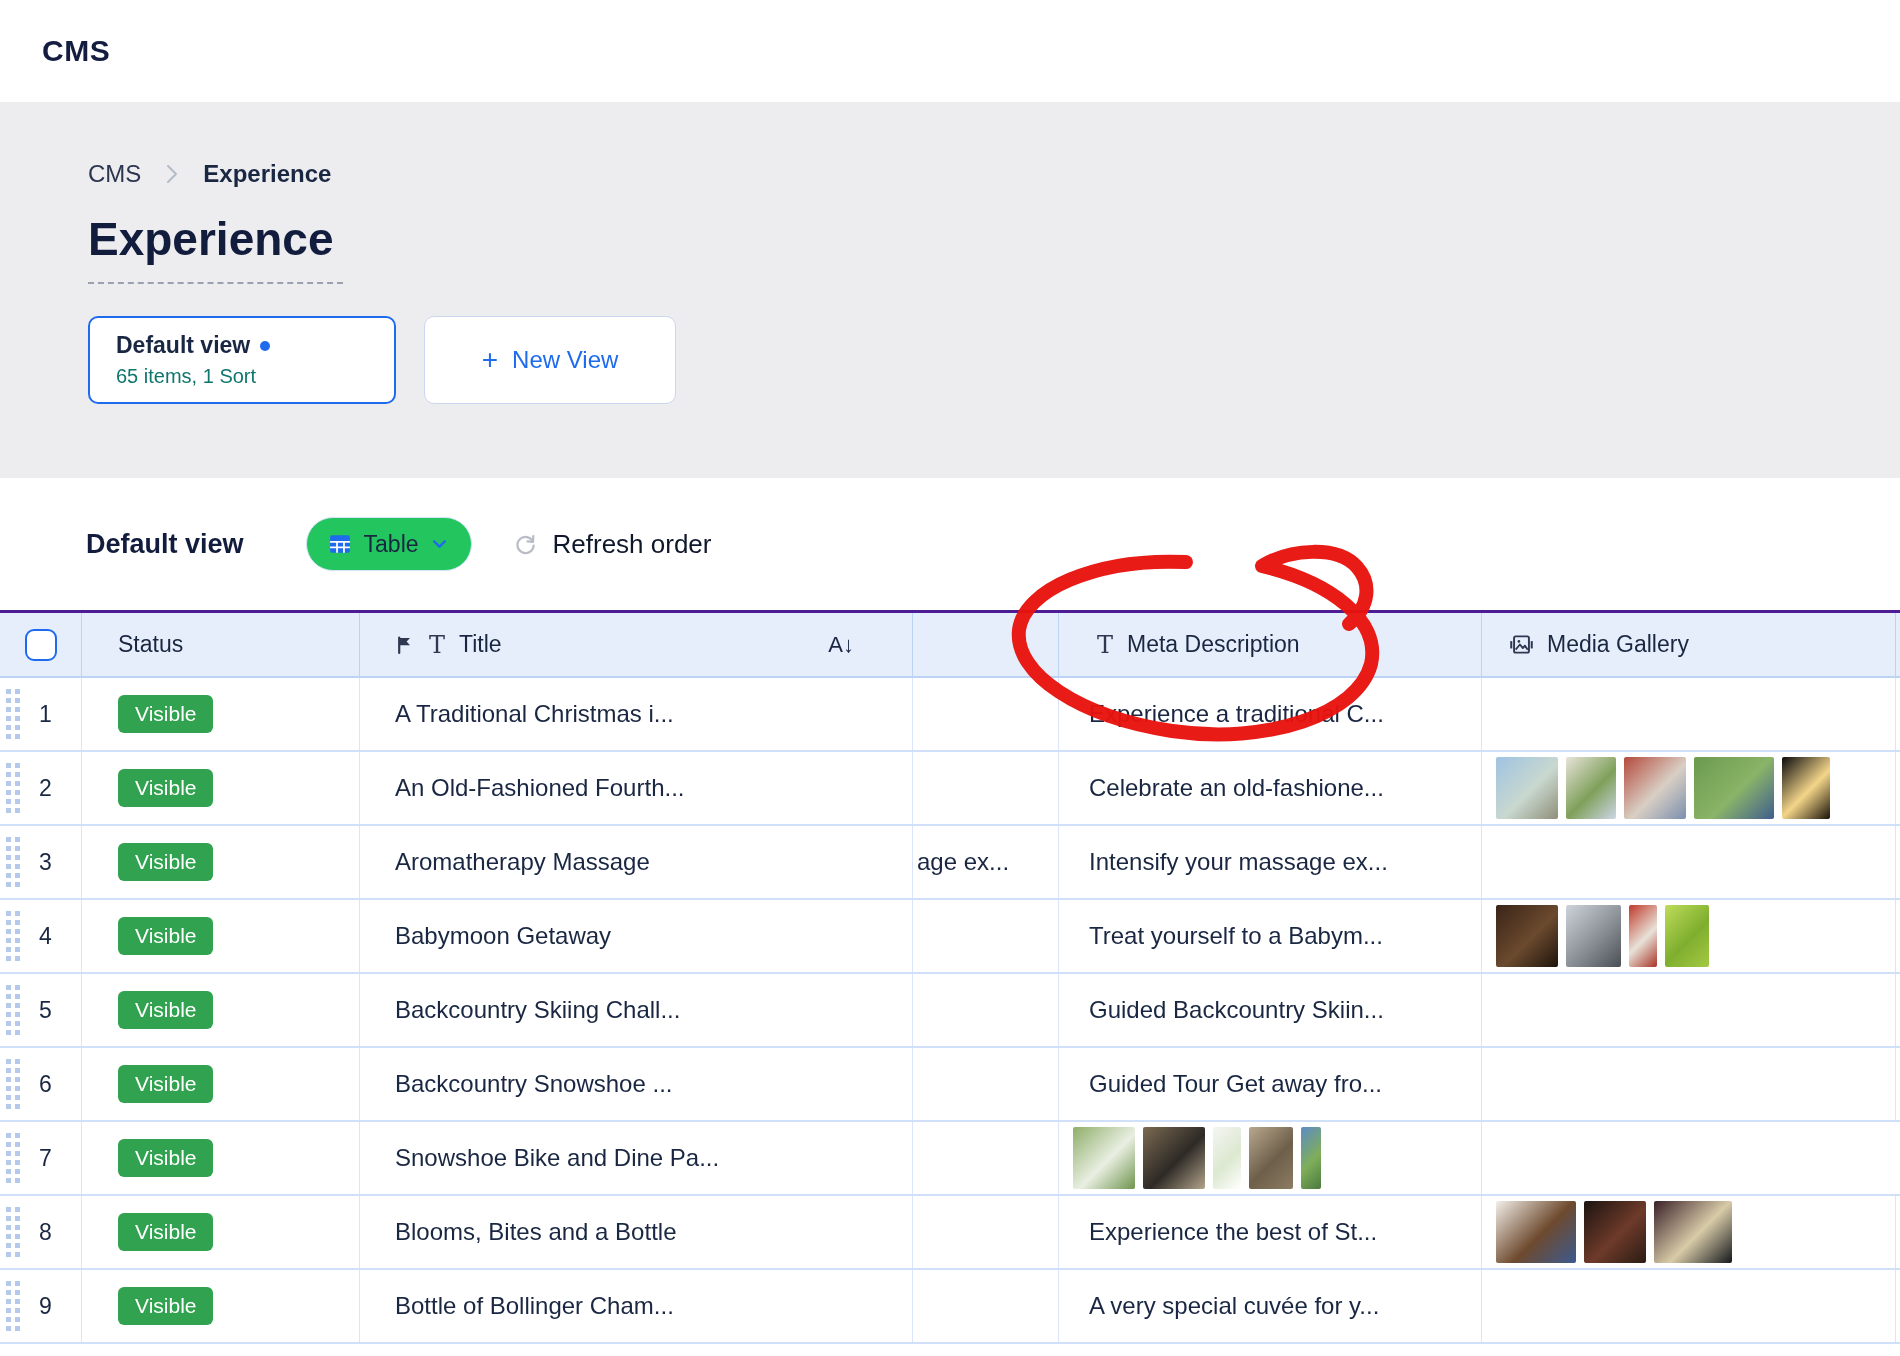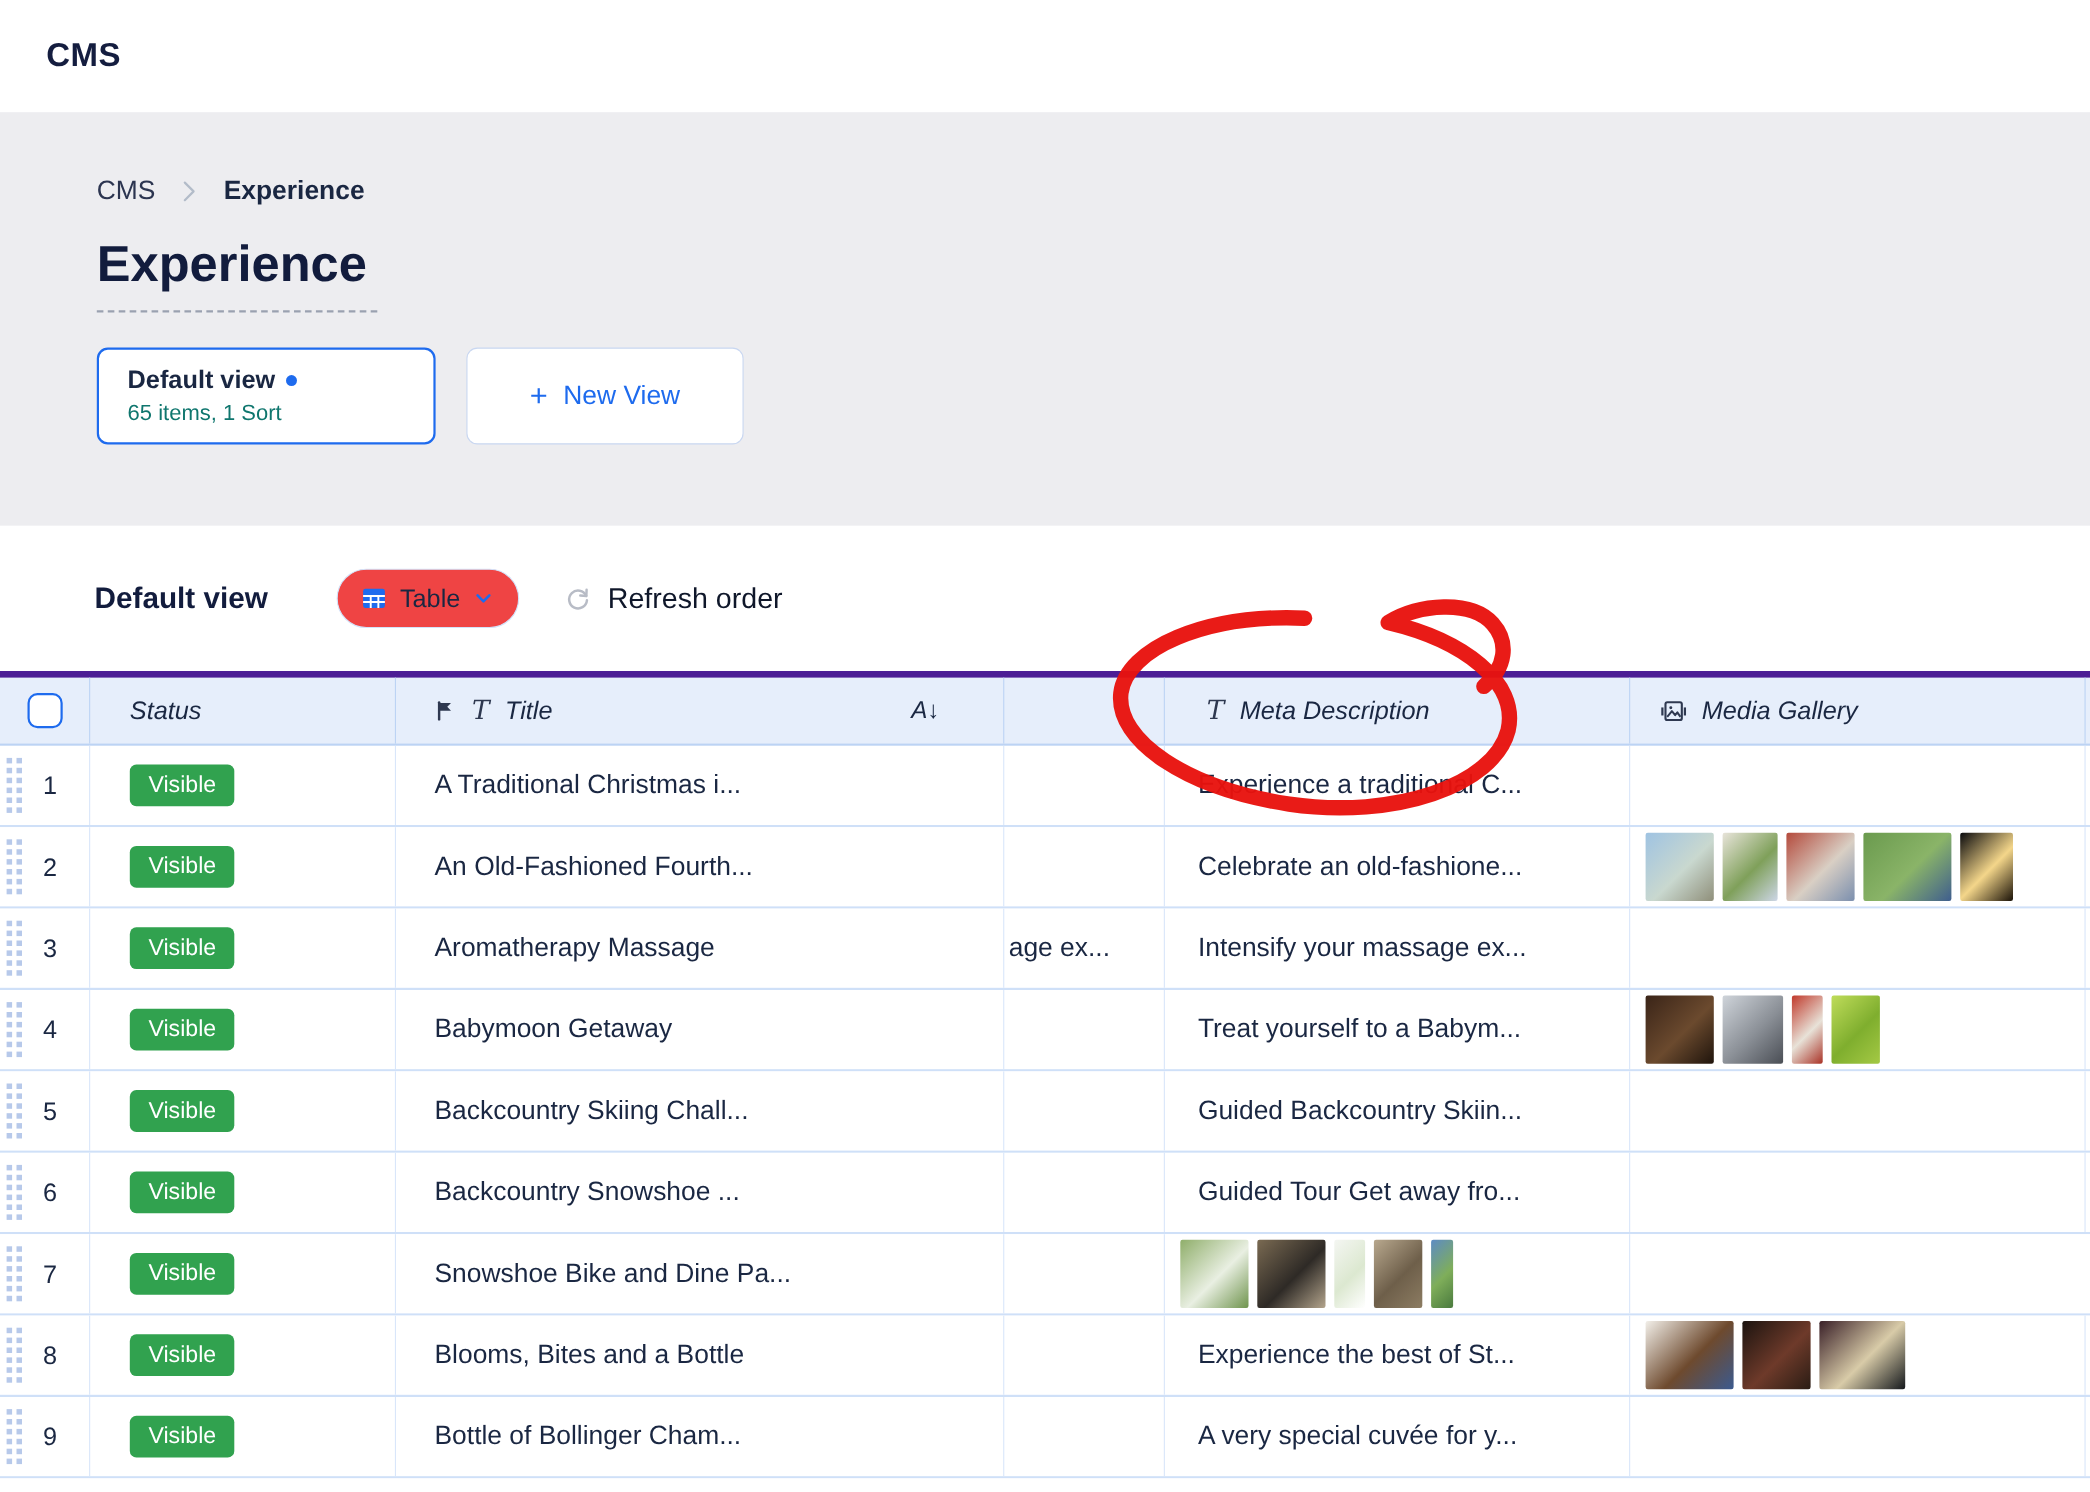--- a/index.html
+++ b/index.html
@@ -28,28 +28,28 @@
   .new-view-btn { width:252px; height:88px; background:#fff; border:1px solid #c9d7f1;
     border-radius:10px; display:flex; align-items:center; justify-content:center; gap:14px;
     cursor:pointer; }
   .new-view-btn .plus { font-size:28px; color:#1e6bee; font-weight:400; line-height:1; }
   .new-view-btn .nv-label { font-size:24px; color:#1e6bee; font-weight:500; }
 
   
   .toolbar { height:132px; background:#fff; display:flex; align-items:center; padding-left:86px; }
   .tb-view-name { font-size:27px; font-weight:700; color:#121c3d; }
   .layout-pill { margin-left:62px; height:54px; border:1px solid #d3e2f9; border-radius:28px;
-    display:flex; align-items:center; gap:13px; padding:0 24px 0 22px; cursor:pointer; background:#ef4444; }
+    display:flex; align-items:center; gap:13px; padding:0 24px 0 22px; cursor:pointer; background:#22c55e; }
   .layout-pill .pill-label { font-size:23px; color:#1a2742; }
   .refresh-group { margin-left:40px; display:flex; align-items:center; gap:14px; }
   .refresh-label { font-size:26px; color:#0f172a; }
 
   
   .grid-row { display:grid; grid-template-columns:82px 278px 553px 146px 423px 414px 4px; }
-  .thead { height:68px; background:#e6eefb; border-top:6px solid #4c1d95; border-bottom:2px solid #bcd3f4;font-style:italic; }
+  .thead { height:68px; background:#e6eefb; border-top:3px solid #4c1d95; border-bottom:2px solid #bcd3f4; }
   .thead .hcell { display:flex; align-items:center; border-right:1px solid #bcd3f4; overflow:hidden; }
   .thead .hcell:last-child { border-right:none; }
   .hlabel { font-size:23px; color:#1a2742; white-space:nowrap; }
   .h-check { justify-content:center; }
   .checkbox { width:32px; height:32px; background:#fff; border:2.5px solid #1e6bee; border-radius:9px; cursor:pointer; }
   .h-status { padding-left:36px; }
   .h-title { padding:0 58px 0 35px; gap:14px; }
   .h-title .sort { margin-left:auto; display:flex; align-items:center; font-size:22px; color:#1a2742; }
   .h-meta { padding-left:38px; gap:14px; }
   .h-media { padding-left:26px; gap:12px; }

